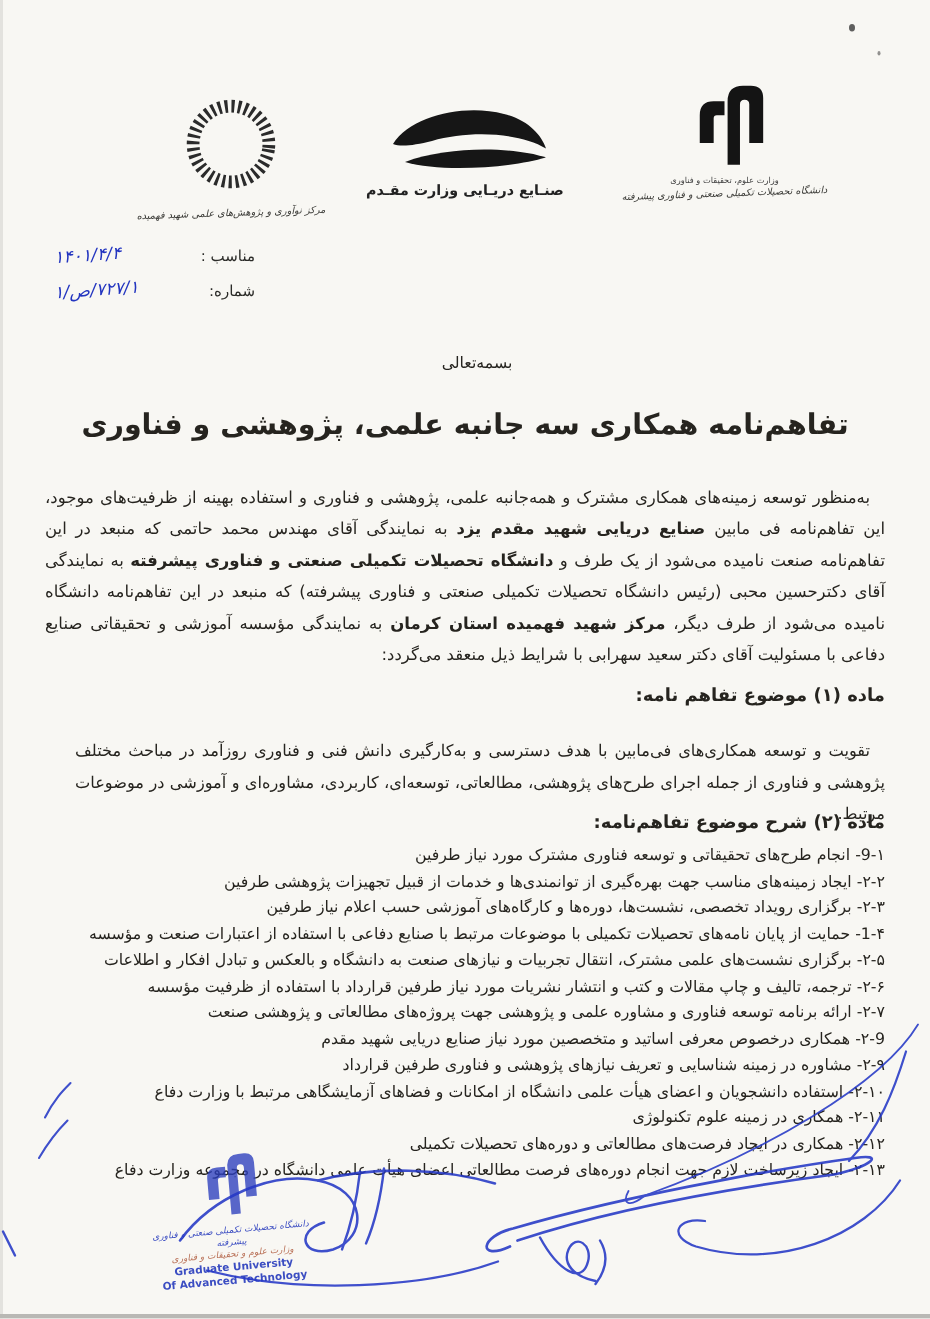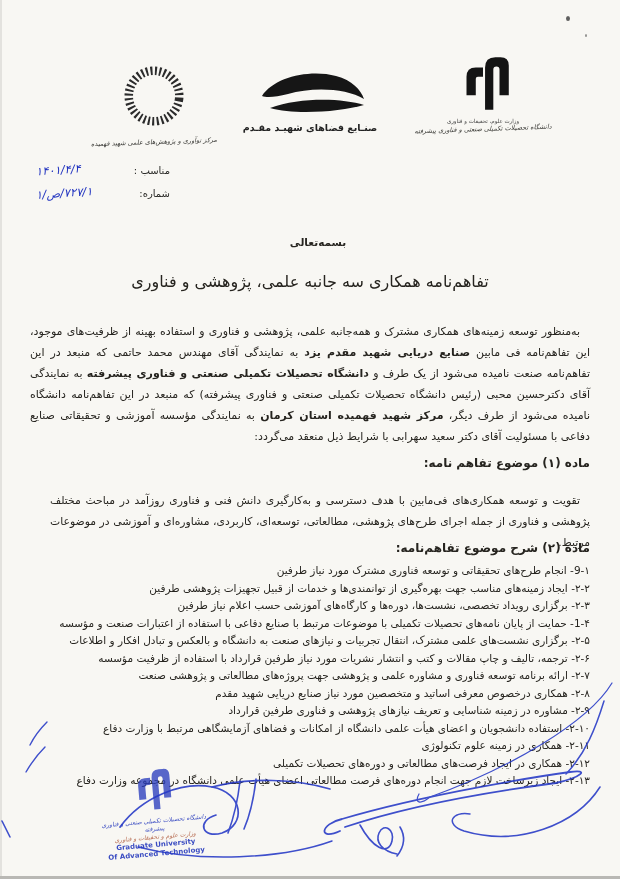--- a/index.html
+++ b/index.html
@@ -18,22 +18,22 @@
   .cap{font-size:6.5px;color:#3a3a36;line-height:1.3;}
   .cap-cursive{font-style:italic;transform:rotate(-2deg);}
   .cap-mid{font-size:9.5px;font-weight:bold;letter-spacing:.5px;color:#222;margin-top:2px;}
   .cap-tiny{font-size:5.5px;color:#444;}
   
   .dateblock{position:absolute;top:163px;left:36px;width:134px;font-size:10px;}
   .daterow{display:flex;justify-content:space-between;align-items:baseline;margin-bottom:9px;}
   .dlabel{color:#2b2b28;}
   .dvalue{color:#2335c0;font-size:11.5px;font-style:italic;letter-spacing:1px;transform:rotate(-4deg);white-space:nowrap;}
   
-  .besmele{position:absolute;top:236px;left:0;right:0;text-align:center;font-size:10.5px;font-weight:bold;padding-left:16px;}
-  .title{position:absolute;top:272px;left:0;right:0;text-align:center;font-size:16px;font-weight:normal;}
+  .besmele{position:absolute;top:236px;left:0;right:0;text-align:center;font-size:10.5px;font-weight:normal;padding-left:16px;}
+  .title{position:absolute;top:272px;left:0;right:0;text-align:center;font-size:19px;font-weight:bold;}
   .intro{position:absolute;top:310px;right:30px;left:30px;font-size:11px;line-height:21px;text-align:justify;text-indent:10px;}
   .intro b{font-weight:bold;}
   .h-article{position:absolute;right:30px;font-size:12px;font-weight:bold;}
   .h1{top:456px;text-align:center;}
   .b1{position:absolute;top:479px;right:30px;left:30px;font-size:10.8px;line-height:21px;text-align:justify;text-indent:10px;margin-left:20px;}
   .h2{top:541px;}
   .items{position:absolute;top:562px;right:30px;left:26px;font-size:10.5px;line-height:17.5px;z-index:1;}
   .item{margin:0;}
   
   .sig-layer{position:absolute;left:0;top:675px;width:620px;height:204px;z-index:5;pointer-events:none;}
@@ -64,21 +64,21 @@
       </g>
     </svg>
     <div class="cap cap-cursive">مرکز نوآوری و پژوهش‌های علمی شهید فهمیده</div>
   </div>
 
   <div class="logo logo-middle">
     <svg width="124" height="52" viewBox="0 0 124 52">
       <path d="M14,28 C26,9 62,1 88,8 C104,12 113,22 116,31 C98,20 64,19 40,26 C28,29 19,30 14,28 Z" fill="#161616"></path>
       <path d="M22,40 C52,29 94,30 116,37 C92,44 46,47 22,40 Z" fill="#161616"></path>
     </svg>
-    <div class="cap-mid">صنـایع فضاهای شهیـد مقـدم</div>
+    <div class="cap-mid">صنـایع دریـایی وزارت مقـدم</div>
   </div>
 
   <div class="logo logo-right">
     <svg width="58" height="66" viewBox="0 0 56 64">
       <g fill="#141414">
         <path d="M12,42 L12,24 Q12,15 21,15 L28,15 L28,24 L23,24 Q21,24 21,26 L21,42 Z"></path>
         <path d="M30,56 L30,15 Q30,5 40,5 L45,5 Q53,5 53,13 L53,42 L44,42 L44,17 Q44,14 41,14 Q38,14 38,17 L38,56 Z"></path>
       </g>
     </svg>
     <div class="cap cap-tiny">وزارت علوم، تحقیقات و فناوری</div>
@@ -106,21 +106,21 @@
 
   <div class="h-article h2">ماده (۲) شرح موضوع تفاهم‌نامه:</div>
   <div class="items">
     <div class="item">9-۱- انجام طرح‌های تحقیقاتی و توسعه فناوری مشترک مورد نیاز طرفین</div>
     <div class="item">۲-۲- ایجاد زمینه‌های مناسب جهت بهره‌گیری از توانمندی‌ها و خدمات از قبیل تجهیزات پژوهشی طرفین</div>
     <div class="item">۲-۳- برگزاری رویداد تخصصی، نشست‌ها، دوره‌ها و کارگاه‌های آموزشی حسب اعلام نیاز طرفین</div>
     <div class="item">1-۴- حمایت از پایان نامه‌های تحصیلات تکمیلی با موضوعات مرتبط با صنایع دفاعی با استفاده از اعتبارات صنعت و مؤسسه</div>
     <div class="item">۲-۵- برگزاری نشست‌های علمی مشترک، انتقال تجربیات و نیازهای صنعت به دانشگاه و بالعکس و تبادل افکار و اطلاعات</div>
     <div class="item">۲-۶- ترجمه، تالیف و چاپ مقالات و کتب و انتشار نشریات مورد نیاز طرفین قرارداد با استفاده از ظرفیت مؤسسه</div>
     <div class="item">۲-۷- ارائه برنامه توسعه فناوری و مشاوره علمی و پژوهشی جهت پروژه‌های مطالعاتی و پژوهشی صنعت</div>
-    <div class="item">۲-۸- همکاری درخصوص معرفی اساتید و متخصصین مورد نیاز صنایع دریایی شهید مقدم</div>
+    <div class="item">۲-9- همکاری درخصوص معرفی اساتید و متخصصین مورد نیاز صنایع دریایی شهید مقدم</div>
     <div class="item">۲-۹- مشاوره در زمینه شناسایی و تعریف نیازهای پژوهشی و فناوری طرفین قرارداد</div>
     <div class="item">۲-۱۰- استفاده دانشجویان و اعضای هیأت علمی دانشگاه از امکانات و فضاهای آزمایشگاهی مرتبط با وزارت دفاع</div>
     <div class="item">۲-۱۱- همکاری در زمینه علوم تکنولوژی</div>
     <div class="item">۲-۱۲- همکاری در ایجاد فرصت‌های مطالعاتی و دوره‌های تحصیلات تکمیلی</div>
     <div class="item">۲-۱۳- ایجاد زیرساخت لازم جهت انجام دوره‌های فرصت مطالعاتی اعضای هیأت علمی دانشگاه در مجموعه وزارت دفاع</div>
   </div>
 
   <div class="stamp">
     <svg width="44" height="50" viewBox="0 0 56 64">
       <g fill="#2c3fbe" opacity="0.85">

